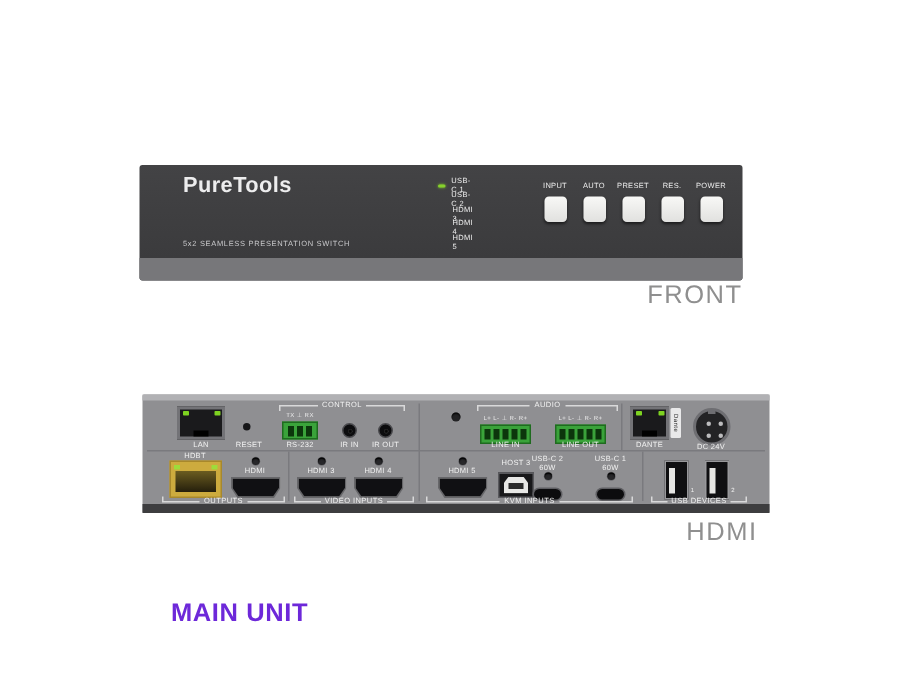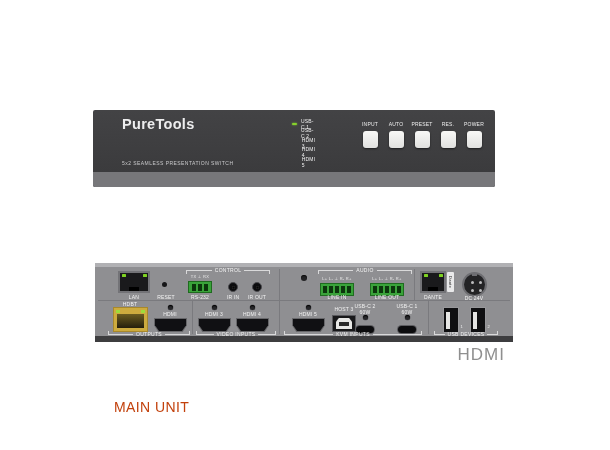--- a/index.html
+++ b/index.html
@@ -25,22 +25,22 @@
   .led-dash.off{visibility:hidden;}
   .led-label{font-size:5px;color:#f0f0f0;letter-spacing:.2px;line-height:6px;}
   .btn-unit{position:absolute;top:11px;width:24px;display:flex;flex-direction:column;
             align-items:center;gap:4px;}
   .btn-label{font-size:5px;color:#ededed;letter-spacing:.2px;line-height:6px;}
   .fbtn{width:15px;height:17px;background:linear-gradient(#f8f8f6,#e1e1df);border:0;
         border-radius:3px;box-shadow:0 1px 2px rgba(0,0,0,.55);}
   
   .caption{position:absolute;font-size:17px;color:#8f8f8f;letter-spacing:1px;
            text-align:right;line-height:18px;}
-  .main-unit{position:absolute;left:114px;top:399px;font-size:14px;font-weight:400;
-             color:#c2410c;letter-spacing:.4px;}
+  .main-unit{position:absolute;left:114px;top:399px;font-size:17px;font-weight:700;
+             color:#6d28d9;letter-spacing:.4px;}
   
   .back-panel{position:absolute;left:95px;top:263px;width:418px;height:79px;
               background:#8f8f92;border-radius:1px;}
   .back-bevel{position:absolute;left:0;top:0;width:100%;height:3.5px;background:#b1b1b4;}
   .back-strip{position:absolute;left:0;bottom:0;width:100%;height:6px;background:#3d3d3f;}
   .hdiv{position:absolute;height:1px;background:#7a7a7e;}
   .vdiv{position:absolute;width:1px;background:#7a7a7e;}
   
   .bracket{position:absolute;display:flex;}
   .bracket .tick{flex:1;height:3px;}
@@ -152,20 +152,21 @@
     <div class="btn-unit" style="left:343px;">
       <span class="btn-label">RES.</span>
       <button class="fbtn"></button>
     </div>
     <div class="btn-unit" style="left:369px;">
       <span class="btn-label">POWER</span>
       <button class="fbtn"></button>
     </div>
   </div>
 
+  <div class="caption" style="left:430px;top:188px;width:65px;">FRONT</div>
 
   <div class="back-panel">
     <div class="back-bevel"></div>
     <div class="back-strip"></div>
 
     <div class="hdiv" style="left:3px;top:37px;width:412px;"></div>
     <div class="vdiv" style="left:184px;top:6px;height:65px;"></div>
     <div class="vdiv" style="left:319px;top:6px;height:31px;"></div>
     <div class="vdiv" style="left:97px;top:38px;height:33px;"></div>
     <div class="vdiv" style="left:333px;top:38px;height:33px;"></div>

